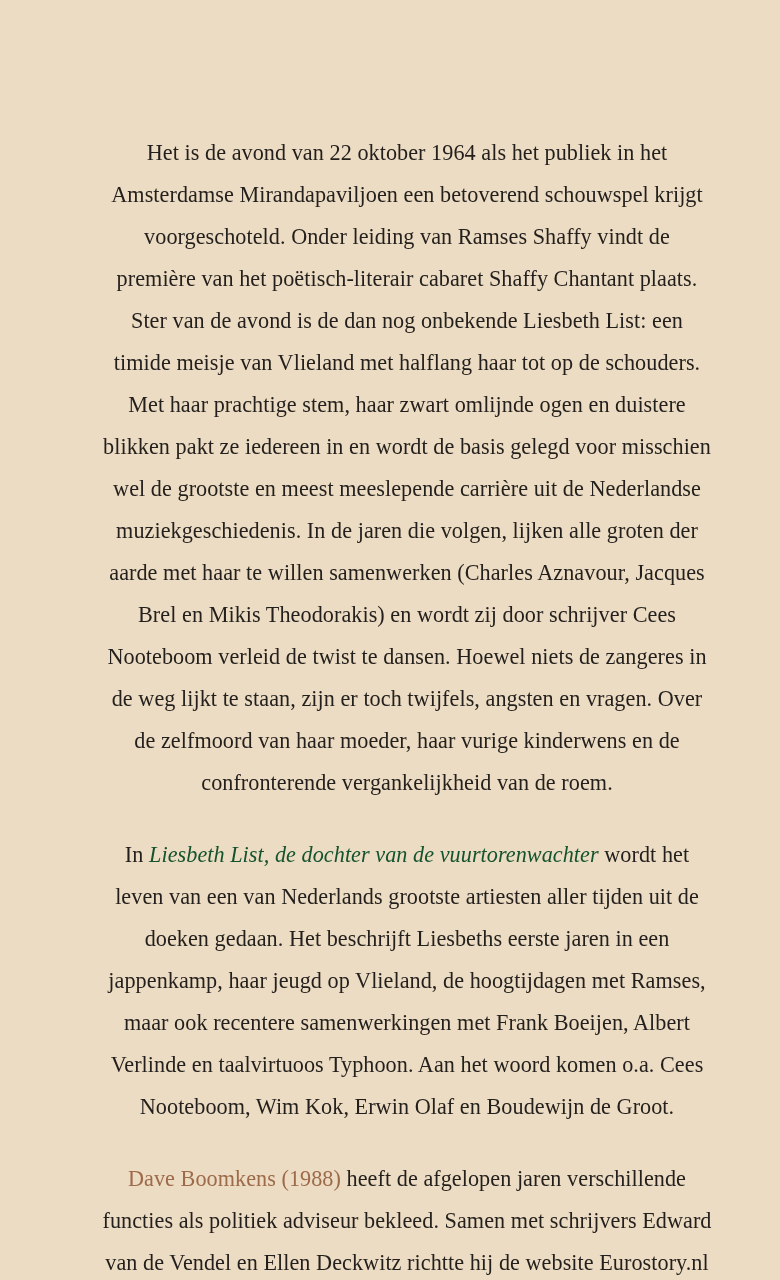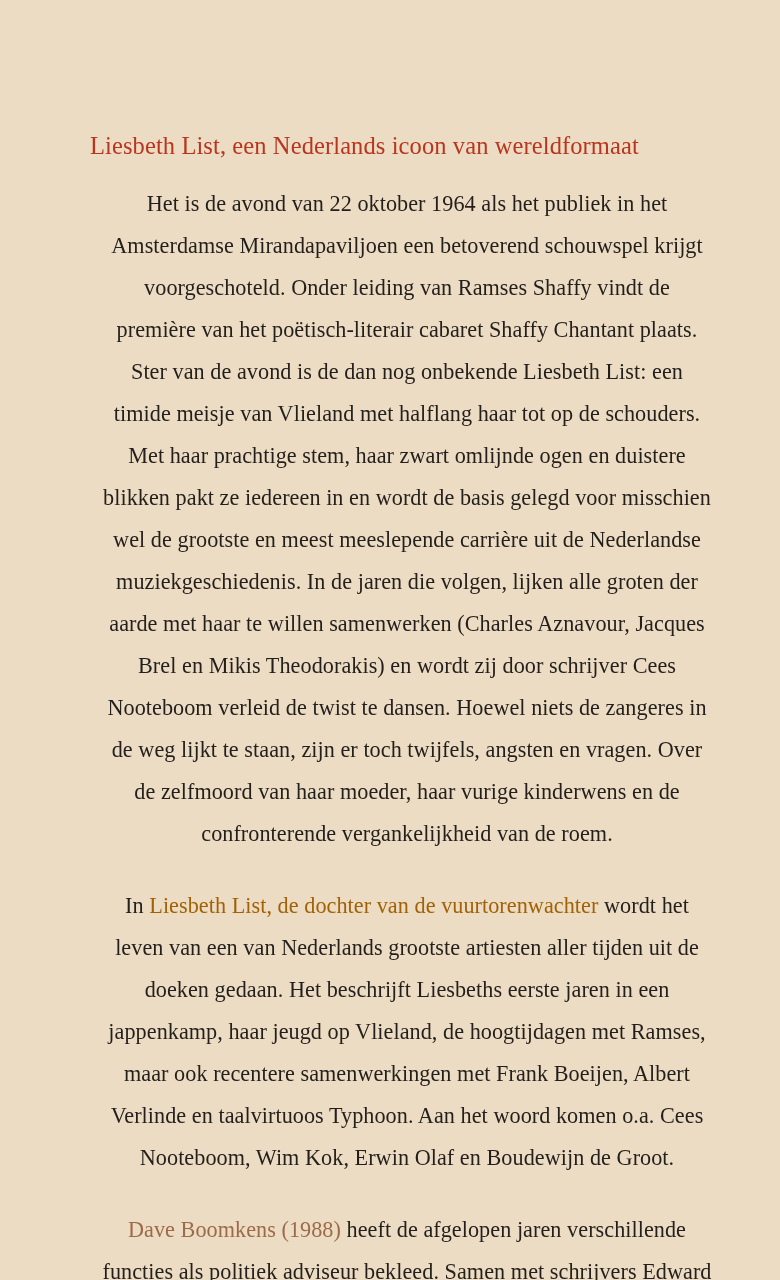--- a/index.html
+++ b/index.html
@@ -41,21 +41,22 @@
     color: #231F1C;
     font-size: 22.2px;
     line-height: 42px;
     margin: 0 0 30px 12px;
     text-align: center;
     letter-spacing: 0.05px;
   }
   .para:last-child { margin-bottom: 0; }
 
   .book-title {
-    color: #a16207;
+    color: #14532d;
+    font-style: italic;
   }
 
   .author-name {
     color: #9D6A4A;
   }
 
   
   .footer {
     position: absolute;
     left: 0;
@@ -64,21 +65,20 @@
     height: 205px;
   }
 </style>
 </head>
 <body>
 
 <div class="cover">
 
   <div class="content">
 
-    <h1 class="headline">Liesbeth List, een Nederlands icoon van wereldformaat</h1>
 
     <p class="para">Het is de avond van 22 oktober 1964 als het publiek in het Amsterdamse Mirandapaviljoen een betoverend schouwspel krijgt voorgeschoteld. Onder leiding van Ramses Shaffy vindt de première van het poëtisch-literair cabaret Shaffy Chantant plaats. Ster van de avond is de dan nog onbekende Liesbeth List: een timide meisje van Vlieland met halflang haar tot op de schouders. Met haar prachtige stem, haar zwart omlijnde ogen en duistere blikken pakt ze iedereen in en wordt de basis gelegd voor misschien wel de grootste en meest meeslepende carrière uit de Nederlandse muziekgeschiedenis. In de jaren die volgen, lijken alle groten der aarde met haar te willen samenwerken (Charles Aznavour, Jacques Brel en Mikis Theodorakis) en wordt zij door schrijver Cees Nooteboom verleid de twist te dansen. Hoewel niets de zangeres in de weg lijkt te staan, zijn er toch twijfels, angsten en vragen. Over de zelfmoord van haar moeder, haar vurige kinderwens en de confronterende vergankelijkheid van de roem.</p>
 
     <p class="para"><span>In </span><span class="book-title">Liesbeth List, de dochter van de vuurtorenwachter</span><span> wordt het leven van een van Nederlands grootste artiesten aller tijden uit de doeken gedaan. Het beschrijft Liesbeths eerste jaren in een jappenkamp, haar jeugd op Vlieland, de hoogtijdagen met Ramses, maar ook recentere samenwerkingen met Frank Boeijen, Albert Verlinde en taalvirtuoos Typhoon. Aan het woord komen o.a. Cees Nooteboom, Wim Kok, Erwin Olaf en Boudewijn de Groot.</span></p>
 
     <p class="para"><span class="author-name">Dave Boomkens (1988)</span><span> heeft de afgelopen jaren verschillende functies als politiek adviseur bekleed. Samen met schrijvers Edward van de Vendel en Ellen Deckwitz richtte hij de website Eurostory.nl op, waarin hij verslag doet van de politieke en culturele achtergronden van het Songfestival.</span></p>
 
   </div>
 
   <div class="footer">

